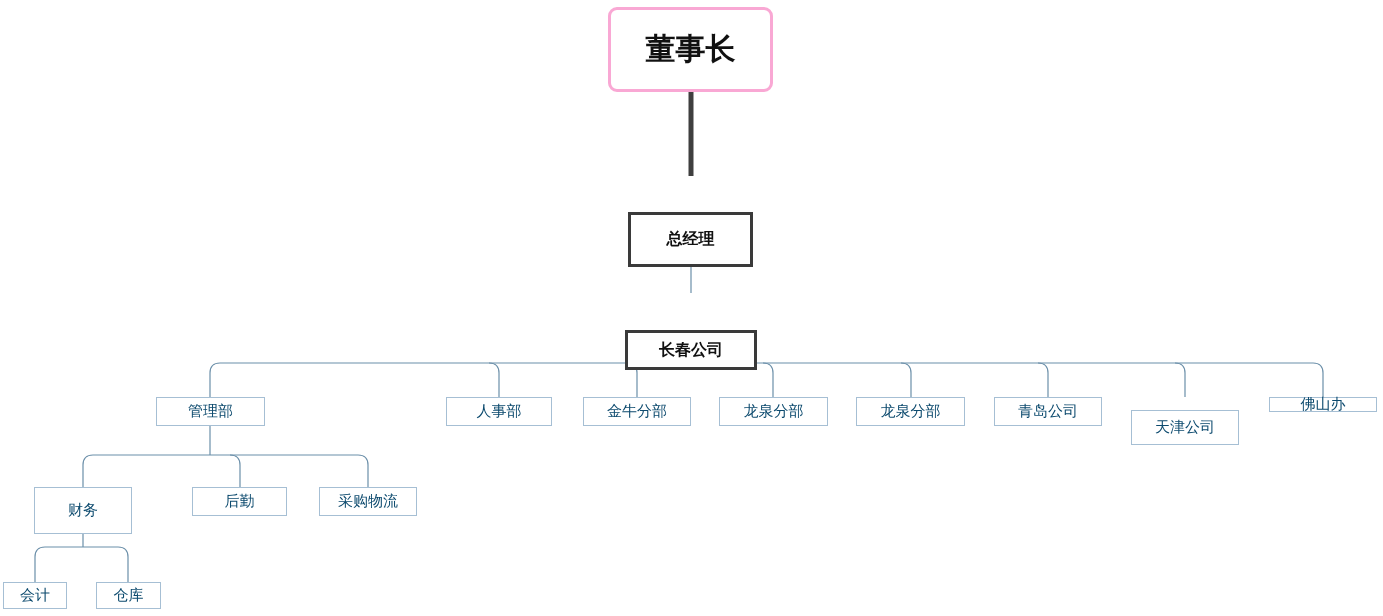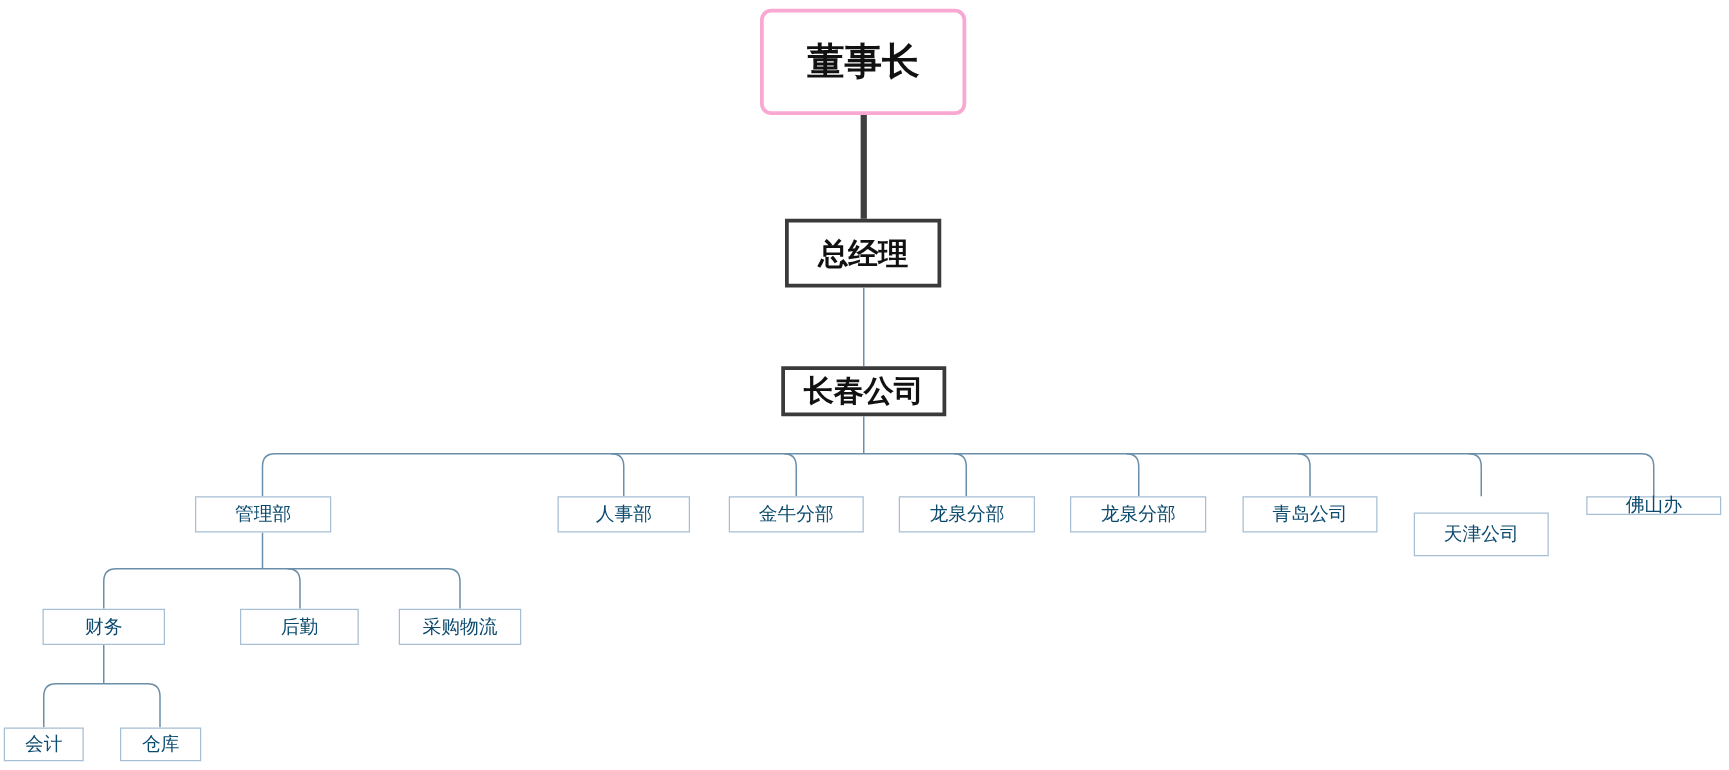--- a/index.html
+++ b/index.html
@@ -21,21 +21,21 @@
     white-space:nowrap;
     cursor:default;
   }
   .node.root{
     border:3px solid #f9a8d4;
     border-radius:9px;
     font-size:30px;font-weight:bold;color:#111;
   }
   .node.exec{
     border:3px solid #3A3A3A;
-    font-size:24px;font-weight:bold;color:#111;
+    font-size:16px;font-weight:bold;color:#111;margin-top:37px;
   }
 </style>
 </head>
 <body>
 
 <div class="stage">
 
   <svg class="wires" viewBox="0 0 1383 616" xmlns="http://www.w3.org/2000/svg">
 
     <line x1="691" y1="92" x2="691" y2="176" stroke="#3F3F3F" stroke-width="5"></line>
@@ -78,21 +78,21 @@
   <div class="node" style="left:719px;top:397px;width:109px;height:29px">龙泉分部</div>
 
   <div class="node" style="left:856px;top:397px;width:109px;height:29px">龙泉分部</div>
 
   <div class="node" style="left:994px;top:397px;width:108px;height:29px">青岛公司</div>
 
   <div class="node" style="left:1131px;top:410px;width:108px;height:35px">天津公司</div>
 
   <div class="node" style="left:1269px;top:397px;width:108px;height:15px">佛山办</div>
 
-  <div class="node" style="left:34px;top:487px;width:98px;height:29px">财务</div>
+  <div class="node" style="left:34px;top:487px;width:98px;height:47px">财务</div>
 
   <div class="node" style="left:192px;top:487px;width:95px;height:29px">后勤</div>
 
   <div class="node" style="left:319px;top:487px;width:98px;height:29px">采购物流</div>
 
   <div class="node" style="left:3px;top:582px;width:64px;height:27px">会计</div>
 
   <div class="node" style="left:96px;top:582px;width:65px;height:27px">仓库</div>
 
 </div>

